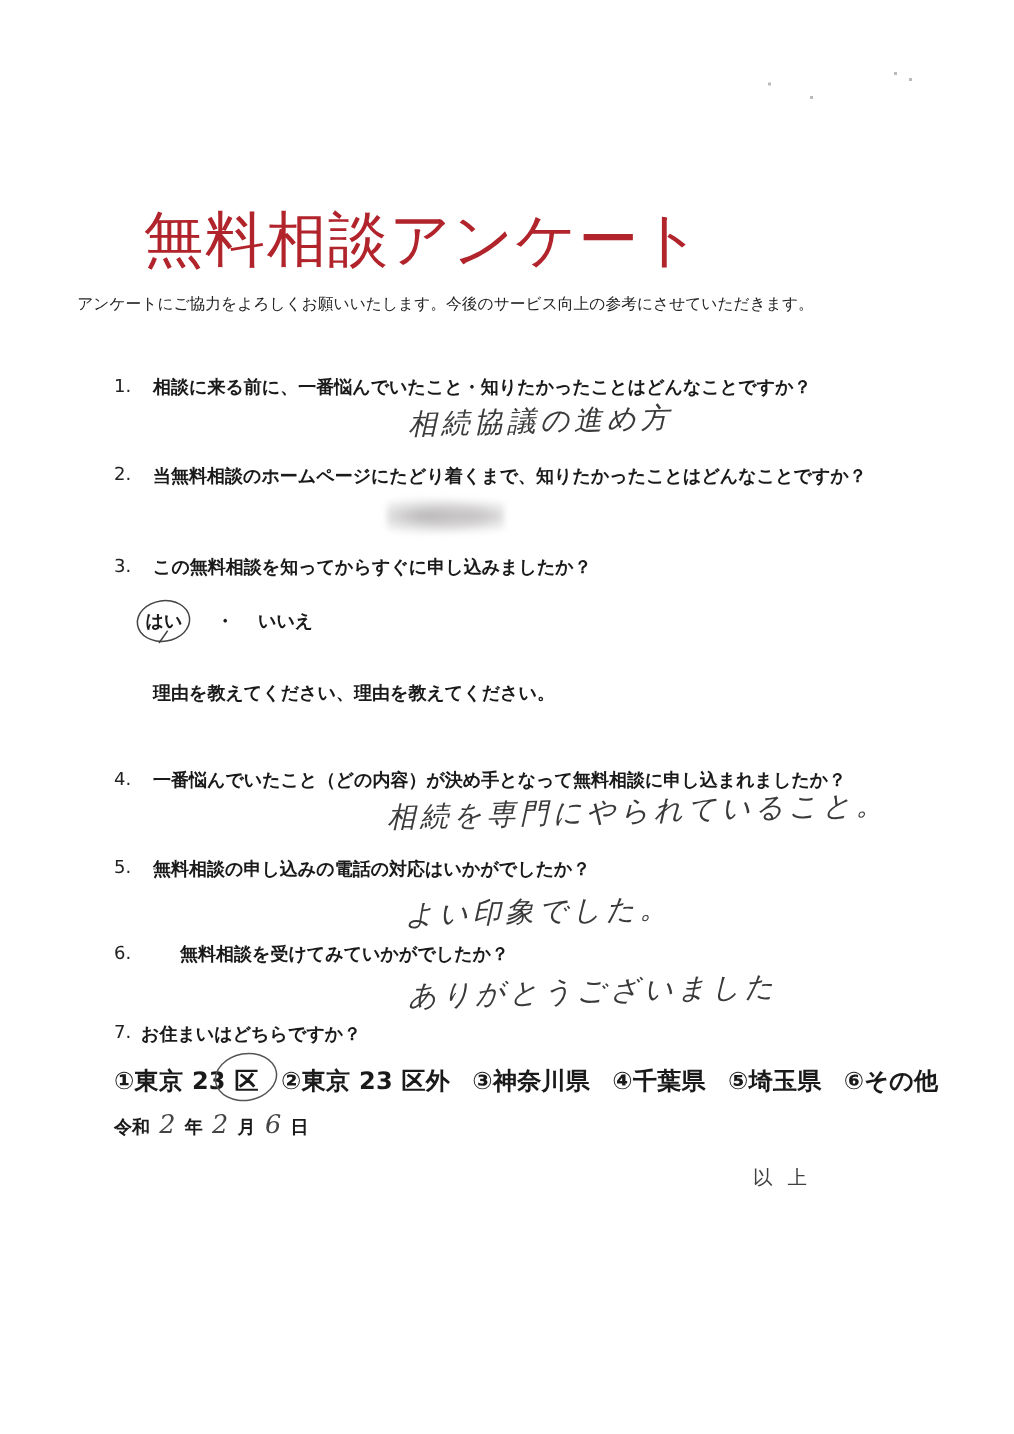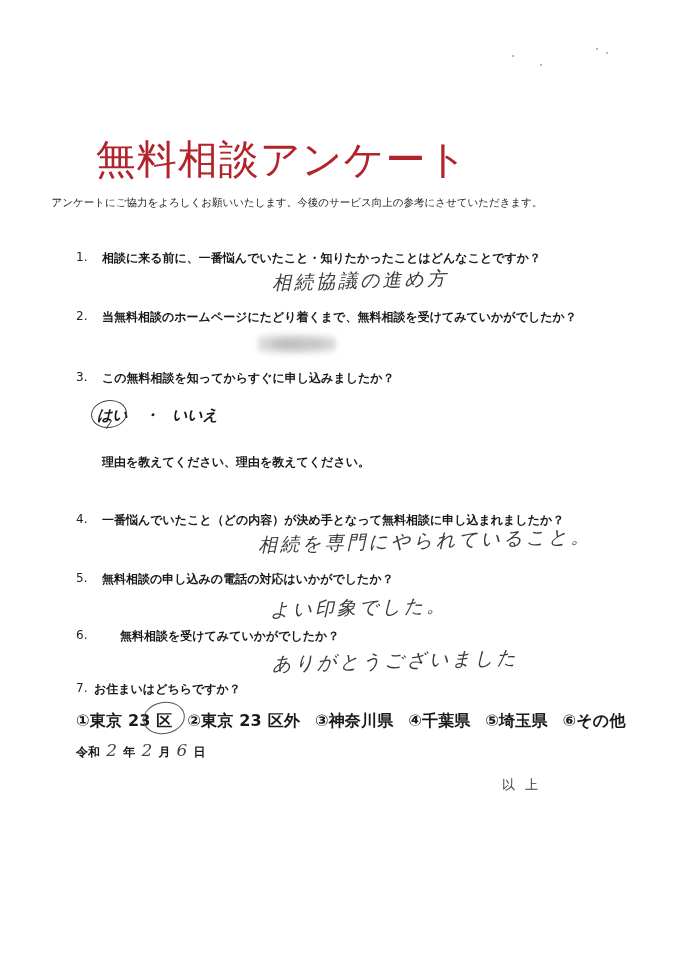--- a/index.html
+++ b/index.html
@@ -18,21 +18,21 @@
     .hand {
       font-family: "DejaVu Serif", "Liberation Serif", serif; font-size: 19px; color: #3a3a3a;
       font-style: italic; letter-spacing: 3px; transform: rotate(-1.5deg);
     }
     .blur {
       left: 258px; top: 331px; width: 78px; height: 26px;
       background: radial-gradient(ellipse at 35% 50%, #b8b6b6 0%, rgba(200,198,198,0.6) 35%, rgba(255,255,255,0) 70%),
                   radial-gradient(ellipse at 70% 50%, #bdbaba 0%, rgba(205,203,203,0.6) 30%, rgba(255,255,255,0) 65%);
       filter: blur(2px);
     }
-    .opt { font-size: 15px; font-weight: bold; font-style: italic; }
+    .opt { font-size: 12px; font-weight: bold; }
     .circle-hai {
       left: 91px; top: 400px; width: 34px; height: 26px; border: 1.3px solid #444;
       border-radius: 50%; transform: rotate(-8deg);
     }
     .circle-tail { left: 104px; top: 424px; width: 10px; height: 1.3px; background: #444; transform: rotate(-55deg); }
     .circle-tokyo {
       left: 143px; top: 702px; width: 40px; height: 30px; border: 1.2px solid #555;
       border-radius: 50%; transform: rotate(-10deg);
     }
     .residence { font-size: 16px; font-weight: bold; letter-spacing: 0.2px; }
@@ -48,21 +48,21 @@
 <div>
 
   <div class="abs title">無料相談アンケート</div>
   <div class="abs intro">アンケートにご協力をよろしくお願いいたします。今後のサービス向上の参考にさせていただきます。</div>
 
   <div class="abs qnum" style="left:76px;top:250px;">1.</div>
   <div class="abs qtext" style="left:102px;top:250px;">相談に来る前に、一番悩んでいたこと・知りたかったことはどんなことですか？</div>
   <div class="abs hand" style="left:272px;top:268px;">相続協議の進め方</div>
 
   <div class="abs qnum" style="left:76px;top:309px;">2.</div>
-  <div class="abs qtext" style="left:102px;top:309px;">当無料相談のホームページにたどり着くまで、無料相談を受けてみていかがでしたか？</div>
+  <div class="abs qtext" style="left:102px;top:309px;">当無料相談のホームページにたどり着くまで、知りたかったことはどんなことですか？</div>
   <div class="abs blur"></div>
 
   <div class="abs qnum" style="left:76px;top:370px;">3.</div>
   <div class="abs qtext" style="left:102px;top:370px;">この無料相談を知ってからすぐに申し込みましたか？</div>
   <div class="abs opt" style="left:97px;top:406px;">はい</div>
   <div class="abs circle-hai"></div>
   <div class="abs circle-tail"></div>
   <div class="abs opt" style="left:144px;top:406px;">・</div>
   <div class="abs opt" style="left:172px;top:406px;">いいえ</div>
   <div class="abs qtext" style="left:102px;top:454px;">理由を教えてください、理由を教えてください。</div>

